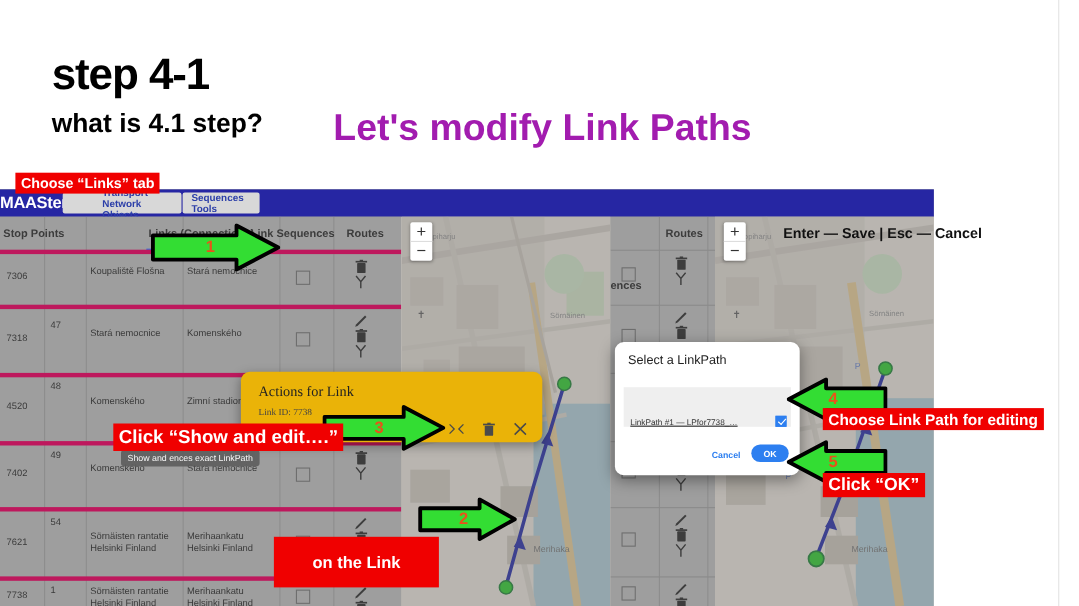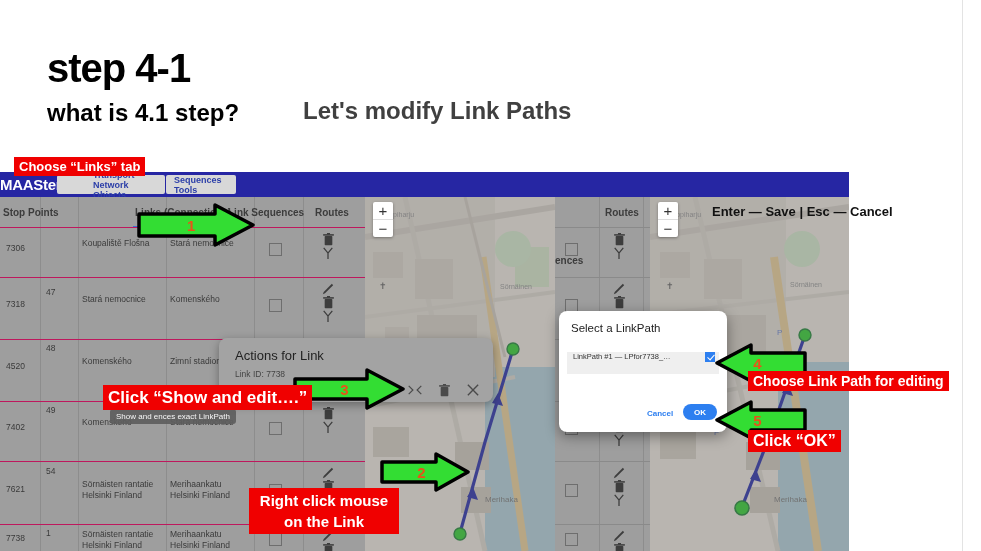--- a/index.html
+++ b/index.html
@@ -10,21 +10,21 @@
   }
   
   #slide-title{
     position:absolute;left:47px;top:48px;font-size:40px;font-weight:bold;
     color:#000;letter-spacing:-1px;line-height:1;
   }
   #slide-sub{
     position:absolute;left:47px;top:99px;font-size:24px;font-weight:bold;color:#000;
   }
   #slide-sub-accent{
-    position:absolute;left:303px;top:97px;font-size:24px;font-weight:bold;color:#404040;
+    position:absolute;left:303px;top:97px;font-size:34px;font-weight:bold;color:#a21caf;
   }
   
   #shot{
     position:absolute;left:0;top:172px;width:849px;height:379px;overflow:hidden;
     background:#9e9e9e;
   }
   .appbar{
     position:absolute;left:0;top:0;width:849px;height:25px;background:#2626a3;
   }
   .brand{
@@ -45,21 +45,21 @@
   }
   .colhdr{
     position:absolute;top:0;height:30px;display:flex;align-items:center;
     font-size:10px;color:#3c3c3c;font-weight:bold;
   }
   #ch-stop{left:3px;}
   #ch-links{left:135px;}
   #ch-seq{left:228px;}
   #ch-routes{left:315px;}
   #tabunderline{position:absolute;left:133px;top:29px;width:85px;height:2px;background:#3d6fd6;}
-  .trow{position:absolute;left:0;width:365px;border-top:1px solid #be185d;box-sizing:border-box;}
+  .trow{position:absolute;left:0;width:365px;border-top:4px solid #be185d;box-sizing:border-box;}
   .cell{position:absolute;font-size:8.5px;color:#3a3a3a;line-height:11px;}
   .c-id{left:6px;}
   .c-num{left:46px;margin-top:44px;}
   .c-from{left:82px;width:78px;}
   .c-to{left:170px;width:78px;}
   .c-chk{left:269px;width:11px;height:11px;border:1px solid #6e6e6e;background:transparent;}
   .c-act{left:316px;width:24px;text-align:center;color:#3a3a3a;font-size:11px;}
   .divline{position:absolute;left:40px;top:0;width:1px;height:100%;background:#8d8d8d;}
   .divline2{position:absolute;left:78px;top:0;width:1px;height:100%;background:#8d8d8d;}
   .divline3{position:absolute;left:166px;top:0;width:1px;height:100%;background:#8d8d8d;}
@@ -86,39 +86,39 @@
   .rp-act{position:absolute;left:52px;width:24px;text-align:center;font-size:11px;color:#3a3a3a;}
   .rpdiv{position:absolute;left:44px;top:0;width:1px;height:100%;background:#8d8d8d;}
   .rpdiv2{position:absolute;left:88px;top:0;width:1px;height:100%;background:#8d8d8d;}
   
   #save-hint{
     position:absolute;left:712px;top:204px;font-size:13px;font-weight:bold;color:#111;z-index:9;
     white-space:nowrap;
   }
   
   #actions-popup{
-    position:absolute;left:219px;top:338px;width:274px;height:64px;background:#a3a3a3;
-    border-radius:8px;box-shadow:0 3px 10px rgba(0,0,0,.35);z-index:20;
+    position:absolute;left:219px;top:338px;width:274px;height:64px;background:#eab308;
+    border-radius:8px;box-shadow:0 3px 10px rgba(0,0,0,.35);z-index:20;font-family:Liberation Serif, serif;
   }
   #actions-title{position:absolute;left:16px;top:10px;font-size:13px;color:#222;}
   #actions-linkid{position:absolute;left:16px;top:31px;font-size:8.5px;color:#444;}
   .act-icons{position:absolute;right:10px;top:42px;display:flex;gap:9px;align-items:center;}
   .act-ic{width:20px;height:20px;display:flex;align-items:center;justify-content:center;
     color:#4a4a4a;font-size:13px;cursor:pointer;}
   #act-tooltip{
     position:absolute;left:110px;top:409px;background:#5e5e5e;color:#fff;font-size:8px;
     padding:3px 6px;border-radius:3px;z-index:21;white-space:nowrap;opacity:.92;
   }
   
   #linkpath-dialog{
     position:absolute;left:559px;top:311px;width:168px;height:121px;background:#fff;
     border-radius:8px;box-shadow:0 4px 14px rgba(0,0,0,.4);z-index:22;
   }
   #lp-title{position:absolute;left:12px;top:11px;font-size:11.5px;color:#222;}
-  .lp-opt{position:absolute;left:8px;width:152px;height:22px;display:flex;align-items:flex-start;}
+  .lp-opt{position:absolute;left:8px;width:152px;height:36px;display:flex;align-items:flex-end;text-decoration:underline;}
   #lp-opt-0{top:41px;background:#efefef;}
   #lp-opt-1{top:68px;background:transparent;}
   .lp-lbl{font-size:7.5px;color:#333;padding-left:6px;flex:1;white-space:nowrap;overflow:hidden;}
   .lp-box{width:10px;height:10px;border:1px solid #777;margin-right:4px;box-sizing:border-box;}
   .lp-box.checked{background:#2d7ff0;border-color:#2d7ff0;position:relative;}
   .lp-box.checked:after{content:"";position:absolute;left:3px;top:0px;width:3px;height:6px;
     border:solid #fff;border-width:0 1.6px 1.6px 0;transform:rotate(42deg);}
   #lp-cancel{position:absolute;left:88px;top:98px;font-size:8px;color:#2d7ff0;font-weight:bold;cursor:pointer;}
   #lp-ok{position:absolute;left:124px;top:93px;width:34px;height:16px;border-radius:9px;
     background:#2d7ff0;color:#fff;font-size:8px;font-weight:bold;display:flex;
@@ -570,21 +570,20 @@
     <div class="lp-lbl">LinkPath #1 — LPfor7738_…</div>
     <div class="lp-box checked"></div>
   </div>
   <div id="lp-cancel">Cancel</div>
   <div id="lp-ok">OK</div>
 </div>
 
 <div class="callout" id="co-links">Choose “Links” tab</div>
 <div class="callout" id="co-show">Click  “Show and edit….”</div>
 <div class="callout" id="co-right">
-  <span>Right click mouse</span>
   <span>on the Link</span>
 </div>
 <div class="callout" id="co-choose">Choose Link Path for editing</div>
 <div class="callout" id="co-ok">Click  “OK”</div>
 
 <div class="arrow" id="ar1">
   <svg width="118" height="44" viewBox="0 0 118 44">
       <path d="M2 11 L78 11 L78 2 L116 22 L78 42 L78 33 L2 33 Z" fill="#33dd33" stroke="#000" stroke-width="3.5" stroke-linejoin="round"></path>
     </svg>
   <span class="num">1</span>

